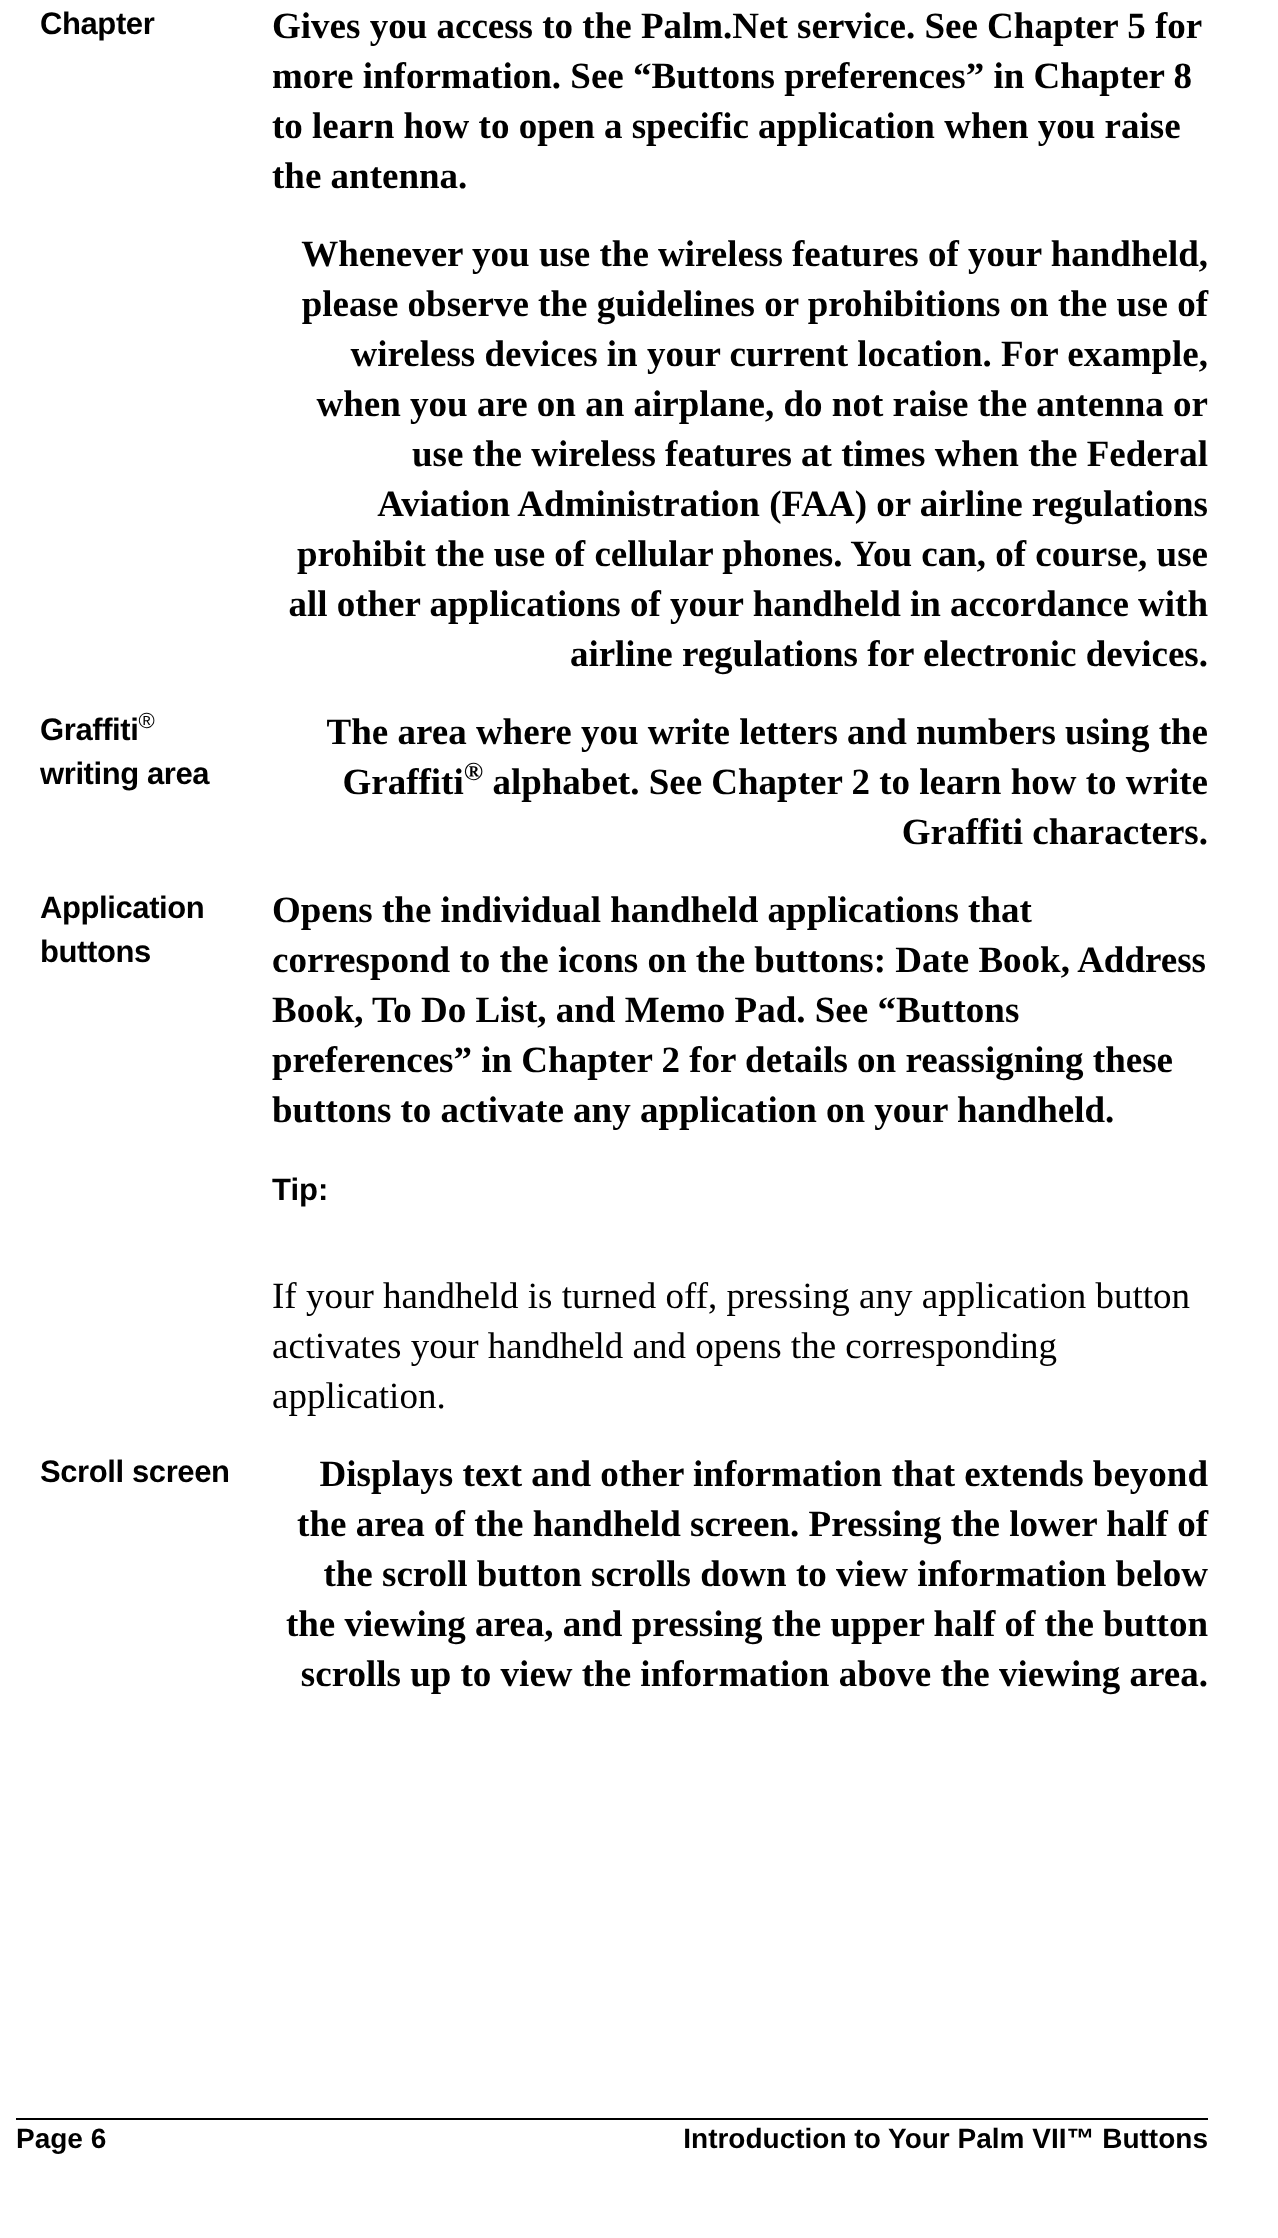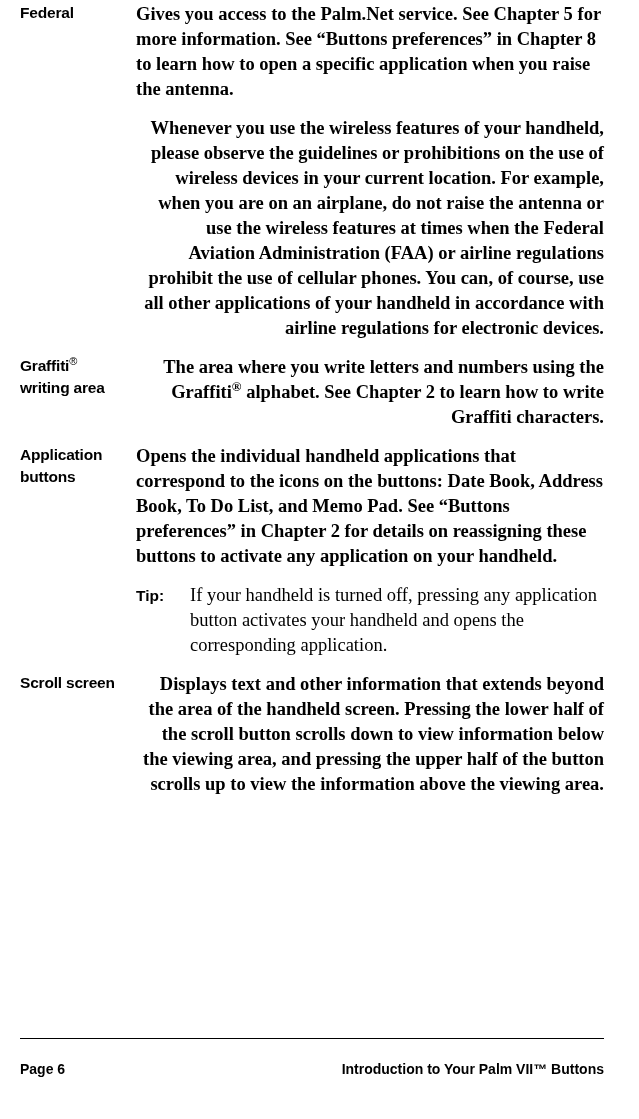--- a/index.html
+++ b/index.html
@@ -47,57 +47,58 @@
     line-height: 25px;
   }
   .def p {
     margin: 0 0 14px 0;
     font-weight: bold;
   }
   .def p:last-child { margin-bottom: 0; text-align: right; }
   .tipline {
     display: flex;
     align-items: flex-start;
+    flex-direction: column;
   }
   .tiplabel {
     flex: 0 0 54px;
     font-family: Verdana, Geneva, Arial, sans-serif;
     font-weight: bold;
     font-size: 15.5px;
     line-height: 25px;
   }
   .tiptext {
     flex: 1 1 auto;
   }
   .footer {
     position: absolute;
-    left: 20px;
+    left: 8px;
     right: 35px;
     bottom: 42px;
     border-top: 1.5px solid #000;
-    padding-top: 22px;
+    padding-top: 1px;
     display: flex;
     justify-content: space-between;
     font-family: Verdana, Geneva, Arial, sans-serif;
     font-weight: bold;
     font-size: 14px;
   }
   .inline-reg {
     font-size: 13px;
     vertical-align: super;
     line-height: 0;
   }
 </style>
 </head>
 <body>
 
 <div class="page">
   <div class="content" id="content">
       <div class="entry">
-        <div class="term">Federal</div>
+        <div class="term">Chapter</div>
         <div class="def">
           <p>Gives you access to the Palm.Net service. See Chapter 5 for more information. See “Buttons preferences” in Chapter 8 to learn how to open a specific application when you raise the antenna.</p>
           <p>Whenever you use the wireless features of your handheld, please observe the guidelines or prohibitions on the use of wireless devices in your current location. For example, when you are on an airplane, do not raise the antenna or use the wireless features at times when the Federal Aviation Administration (FAA) or airline regulations prohibit the use of cellular phones. You can, of course, use all other applications of your handheld in accordance with airline regulations for electronic devices.</p>
         </div>
       </div>
       <div class="entry">
         <div class="term">Graffiti<span class="reg">®</span> writing area</div>
         <div class="def">
           <p>The area where you write letters and numbers using the Graffiti<span class="inline-reg">®</span> alphabet. See Chapter 2 to learn how to write Graffiti characters.</p>
         </div>

